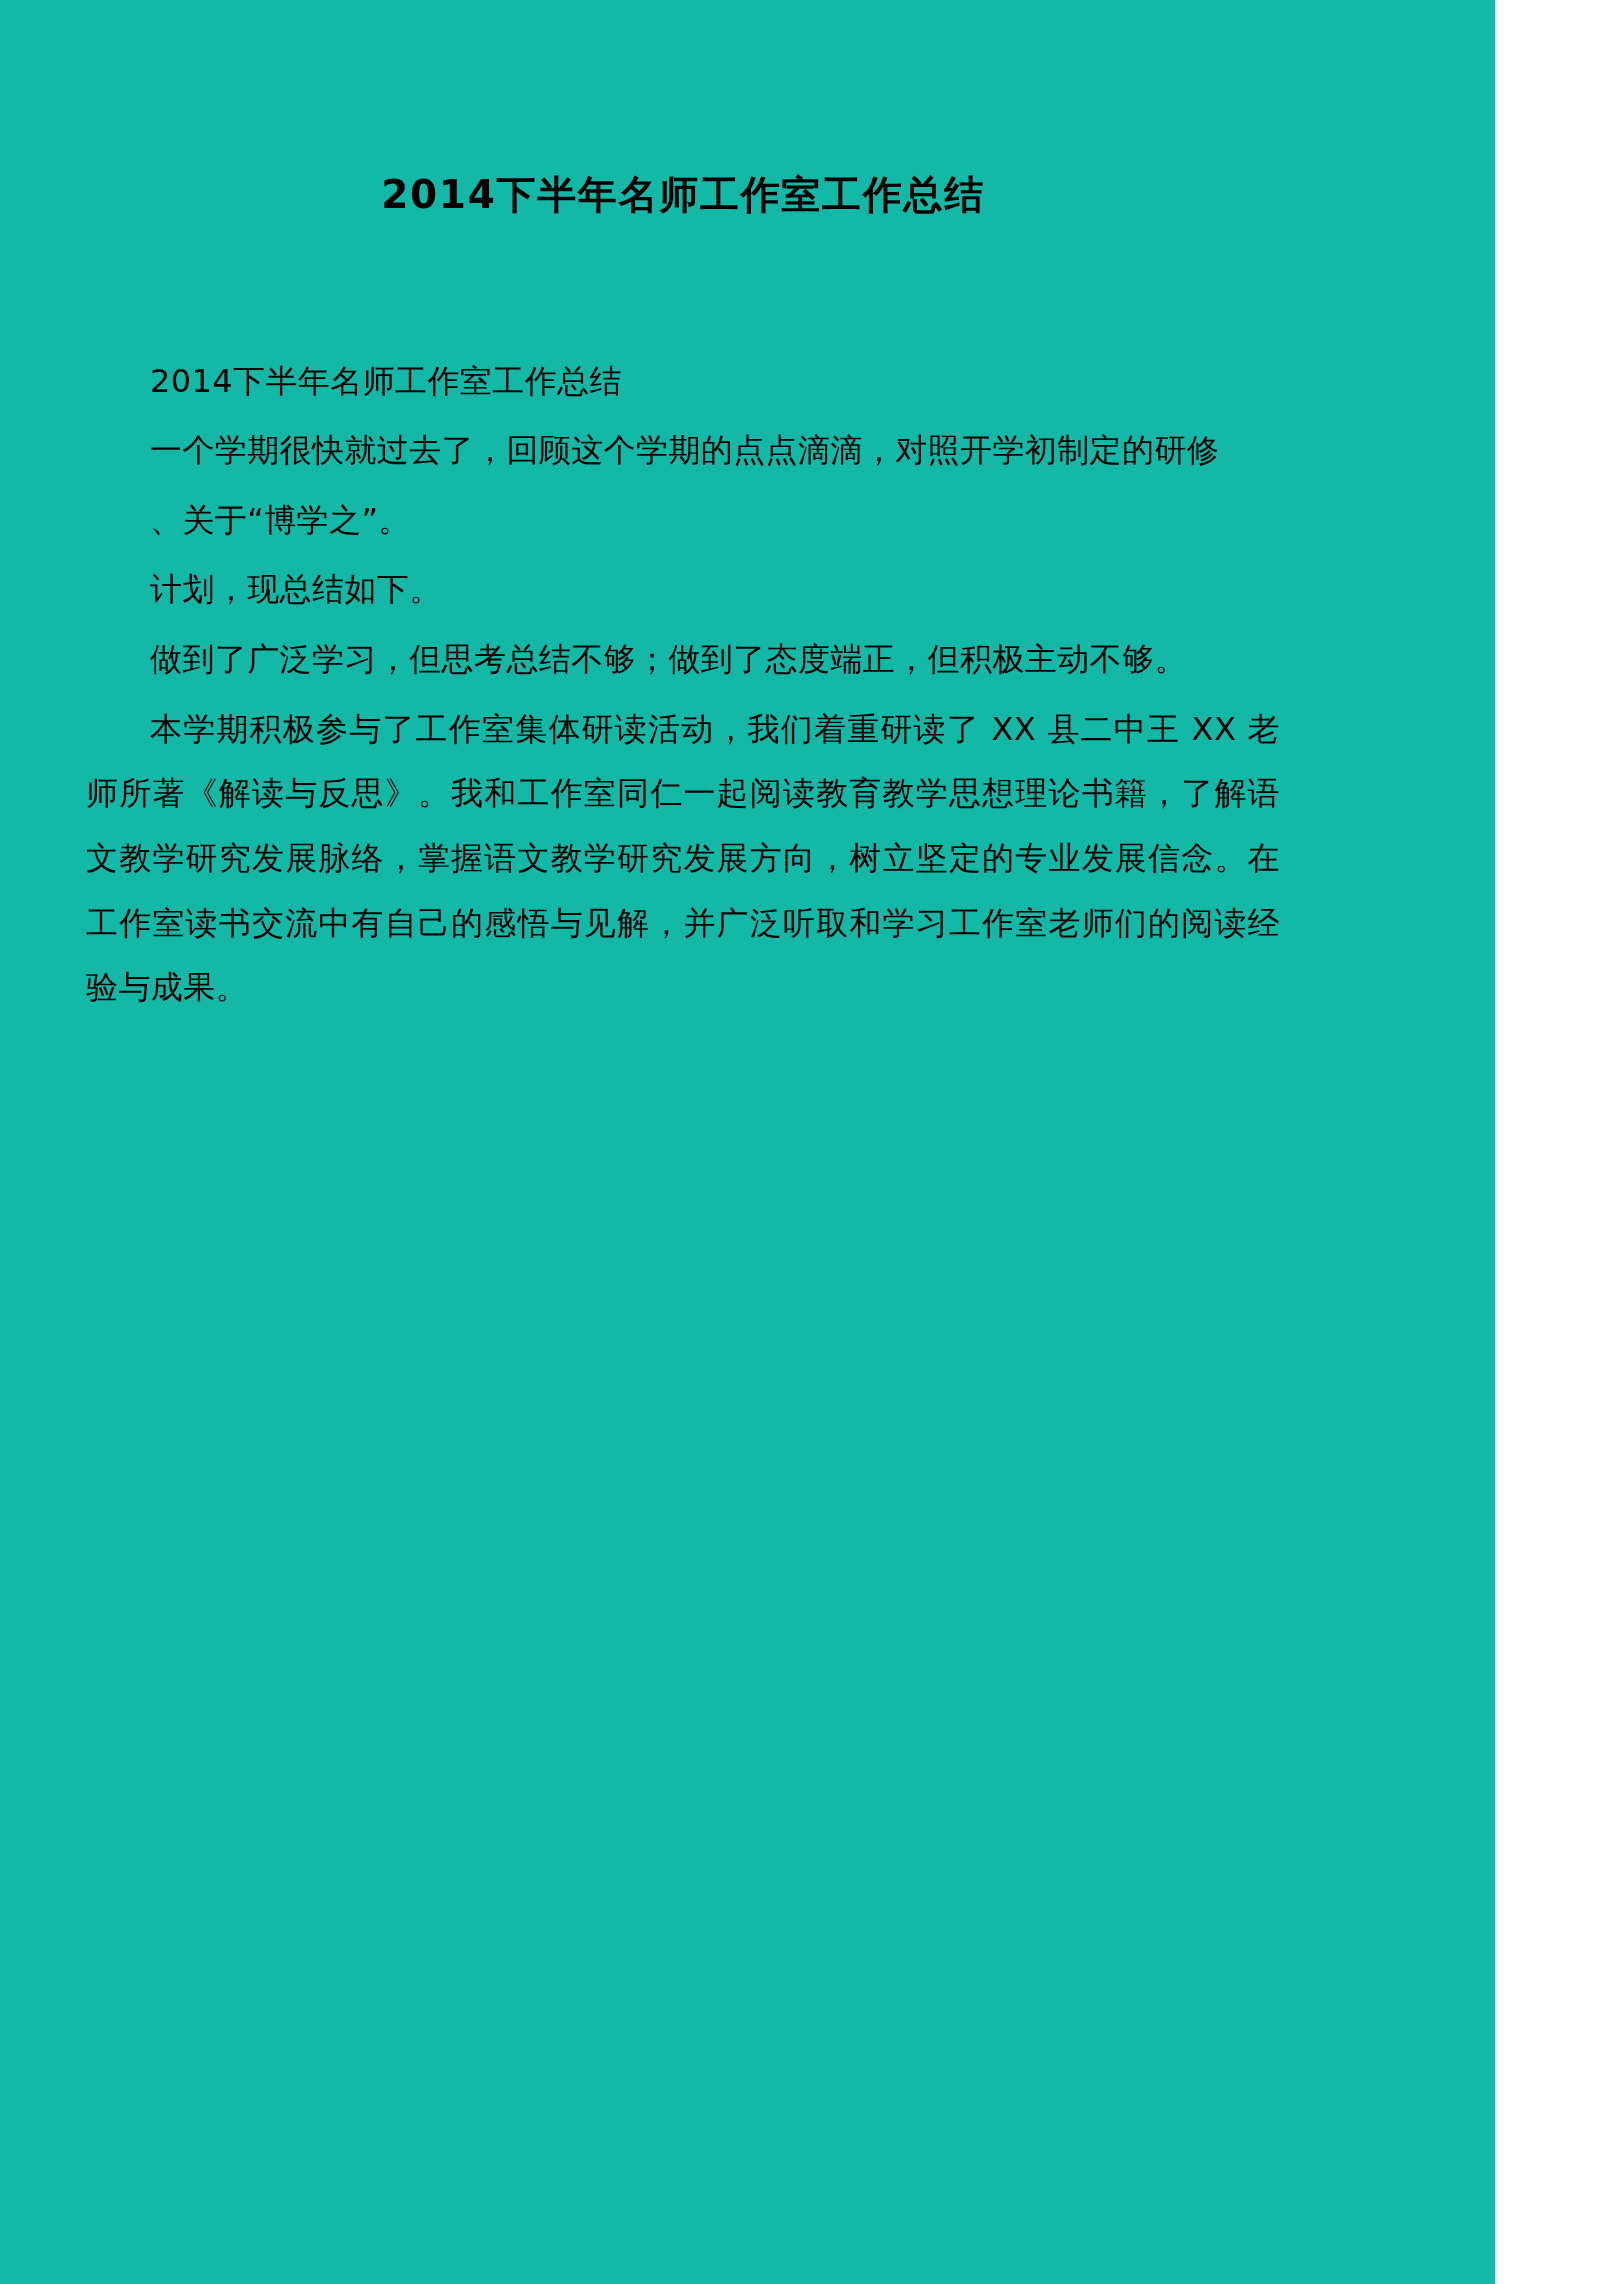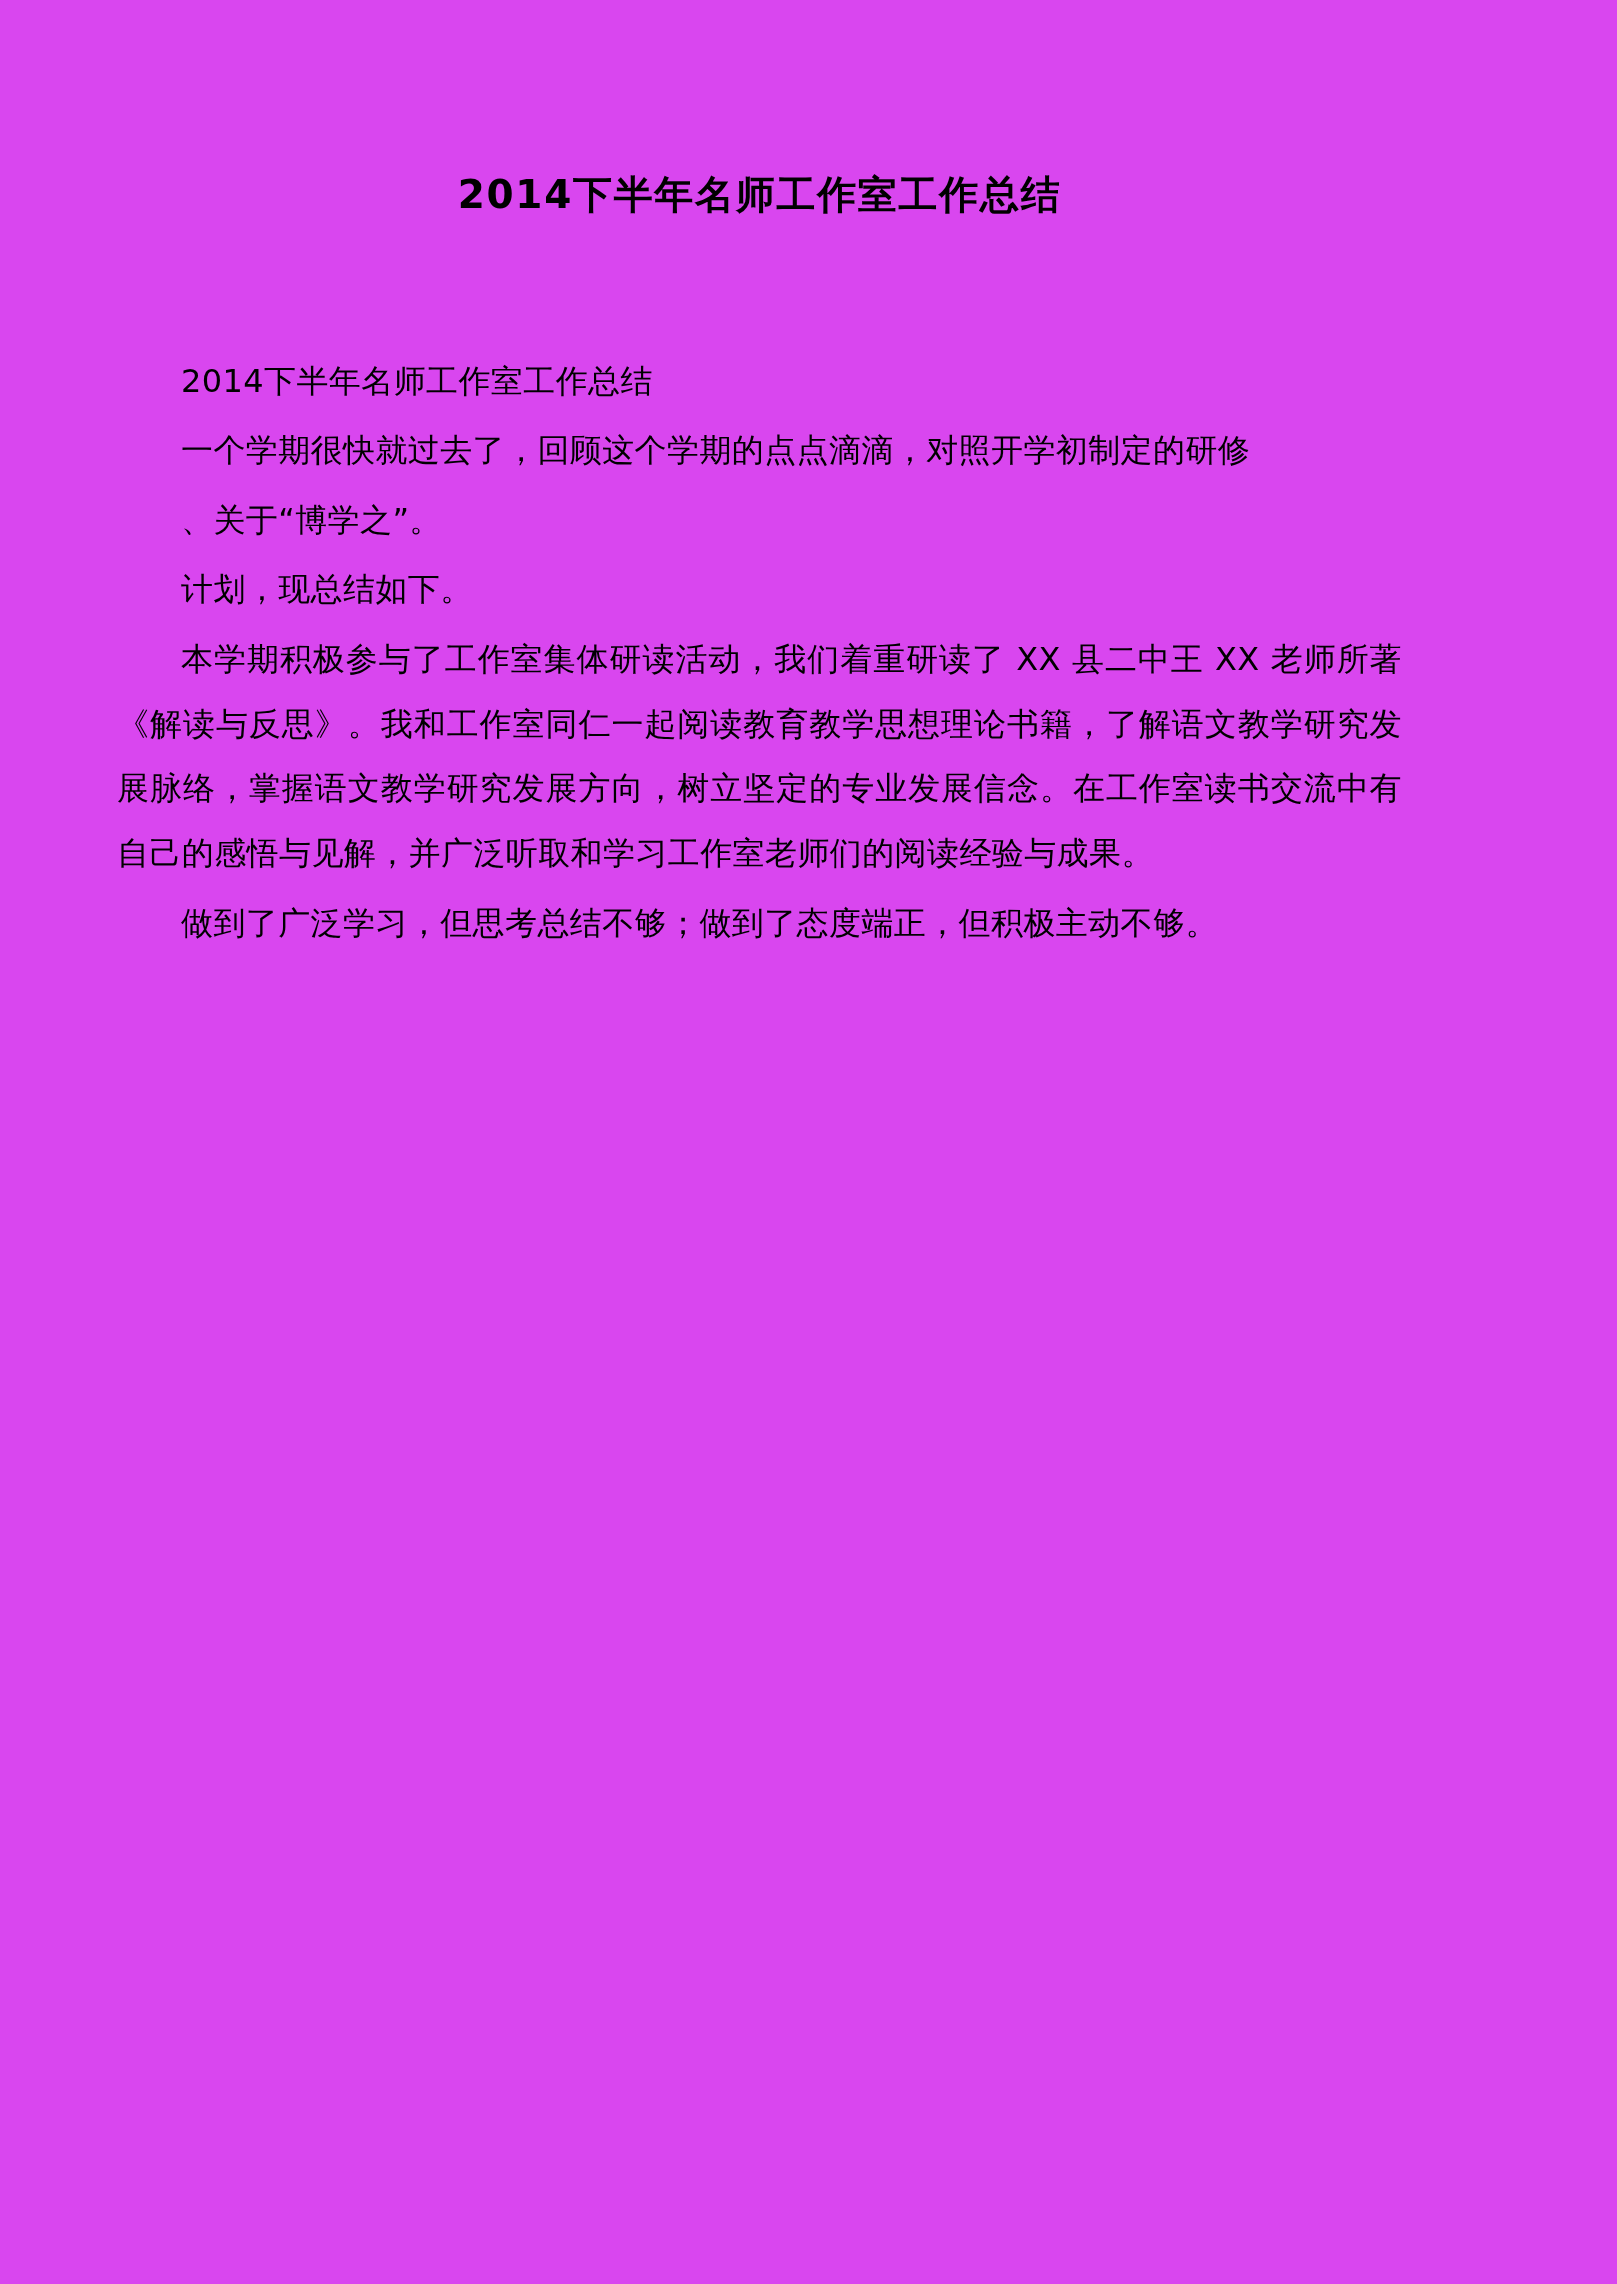--- a/index.html
+++ b/index.html
@@ -7,25 +7,25 @@
     padding: 0;
     background: #ffffff;
   }
   body {
     width: 1617px;
     min-height: 2284px;
     font-family: "DejaVu Sans", "Liberation Sans", sans-serif;
     color: #000000;
   }
   .page {
-    width: 1617px;
+    width: 1495px;
     min-height: 2284px;
     box-sizing: border-box;
-    padding: 168px 215px 101px 117px;
-    background: #d946ef;
+    padding: 168px 215px 101px 86px;
+    background: #14b8a6;
   }
   .doc-title {
     text-align: center;
     font-size: 39px;
     font-weight: bold;
     letter-spacing: 1.7px;
     line-height: 1.4;
     margin: 0 0 126px 0;
   }
   .body-block {
@@ -45,18 +45,18 @@
 
 <div class="page">
 
   <h1 class="doc-title">2014下半年名师工作室工作总结</h1>
 
   <div class="body-block">
     <p class="para">2014下半年名师工作室工作总结</p>
     <p class="para">一个学期很快就过去了，回顾这个学期的点点滴滴，对照开学初制定的研修</p>
     <p class="para">、关于“博学之”。</p>
     <p class="para">计划，现总结如下。</p>
+    <p class="para">做到了广泛学习，但思考总结不够；做到了态度端正，但积极主动不够。</p>
     <p class="para">本学期积极参与了工作室集体研读活动，我们着重研读了 XX 县二中王 XX 老师所著《解读与反思》。我和工作室同仁一起阅读教育教学思想理论书籍，了解语文教学研究发展脉络，掌握语文教学研究发展方向，树立坚定的专业发展信念。在工作室读书交流中有自己的感悟与见解，并广泛听取和学习工作室老师们的阅读经验与成果。</p>
-    <p class="para">做到了广泛学习，但思考总结不够；做到了态度端正，但积极主动不够。</p>
   </div>
 
 </div>
 
 
 </body></html>

